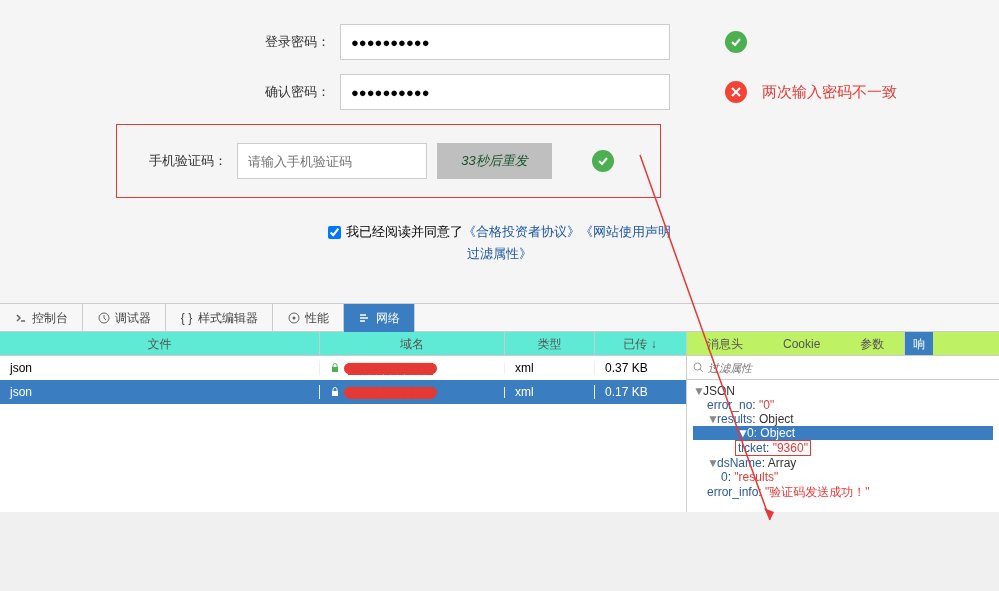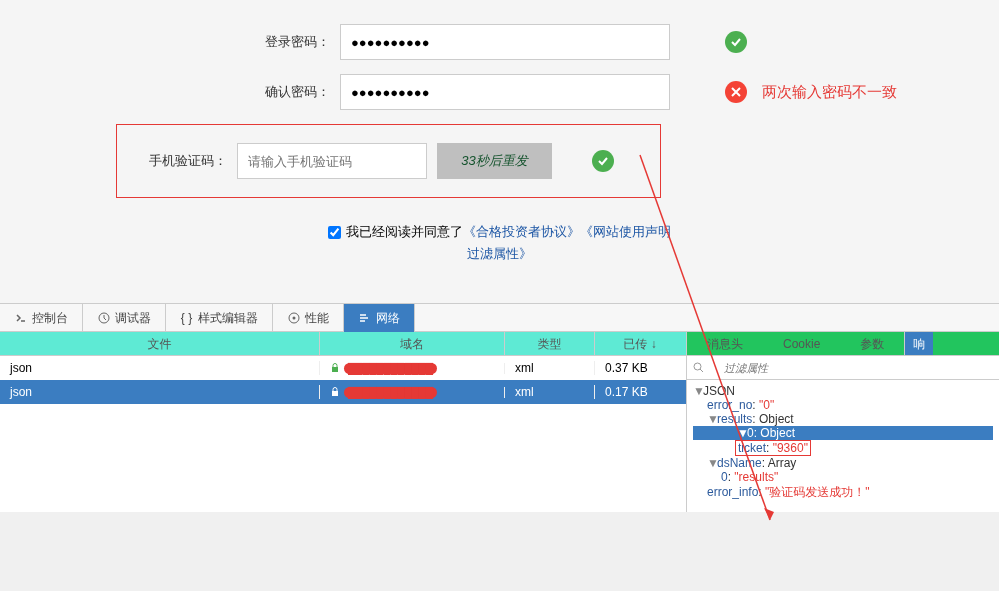--- a/index.html
+++ b/index.html
@@ -46,24 +46,24 @@
     .dt-cell-file { width: 320px; padding-left: 10px; border-right: 1px solid #eee; }
     .dt-cell-domain { width: 185px; padding-left: 10px; display: flex; align-items: center; gap: 4px; border-right: 1px solid #eee; }
     .dt-cell-type { width: 90px; padding-left: 10px; border-right: 1px solid #eee; }
     .dt-cell-size { width: 90px; padding-left: 10px; }
     .lock { width: 10px; height: 10px; color: #4caf50; }
     .dt-row.sel .lock { color: #fff; }
     .redact { background: #e53935; color: #e53935; border-radius: 6px; padding: 0 4px; font-size: 10px; }
     .dt-row.sel .redact { background: #e53935; }
 
     .dt-right { flex: 1; border-left: 1px solid #ccc; display: flex; flex-direction: column; }
-    .dt-right-tabs { display: flex; background: #22c55e; border-bottom: 1px solid #ccc; height: 24px; font-size: 12px; }
+    .dt-right-tabs { display: flex; background: #bef264; border-bottom: 1px solid #ccc; height: 24px; font-size: 12px; }
     .dt-rtab { padding: 0 20px; line-height: 24px; cursor: pointer; color: #555; }
     .dt-rtab.last { border-left: 1px solid #ccc; background: #3b7dc1; color: #fff; padding: 0 8px; }
-    .dt-filter { height: 24px; border-bottom: 1px solid #ccc; display: flex; align-items: center; padding: 0 6px; gap: 20px; }
+    .dt-filter { height: 24px; border-bottom: 1px solid #ccc; display: flex; align-items: center; padding: 0 6px; gap: 4px; }
     .dt-filter input { border: none; outline: none; font-size: 11px; flex: 1; font-style: italic; color: #999; }
     .json-tree { font-size: 12px; padding: 4px 6px; font-family: monospace, "Microsoft YaHei"; overflow: hidden; }
     .json-line { white-space: nowrap; }
     .json-key { color: #2c5a9c; }
     .json-str { color: #e53935; }
     .json-plain { color: #333; }
     .twisty { display: inline-block; width: 10px; color: #888; }
     .hl-box { border: 1px solid #e53935; display: inline-block; padding: 0 2px; }
 
     .arrow-line { position: absolute; pointer-events: none; }

